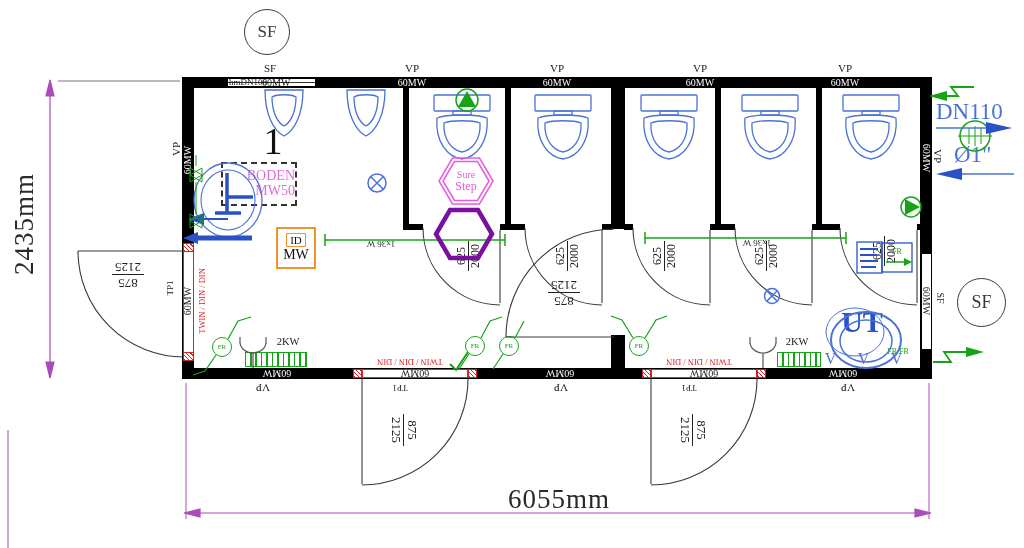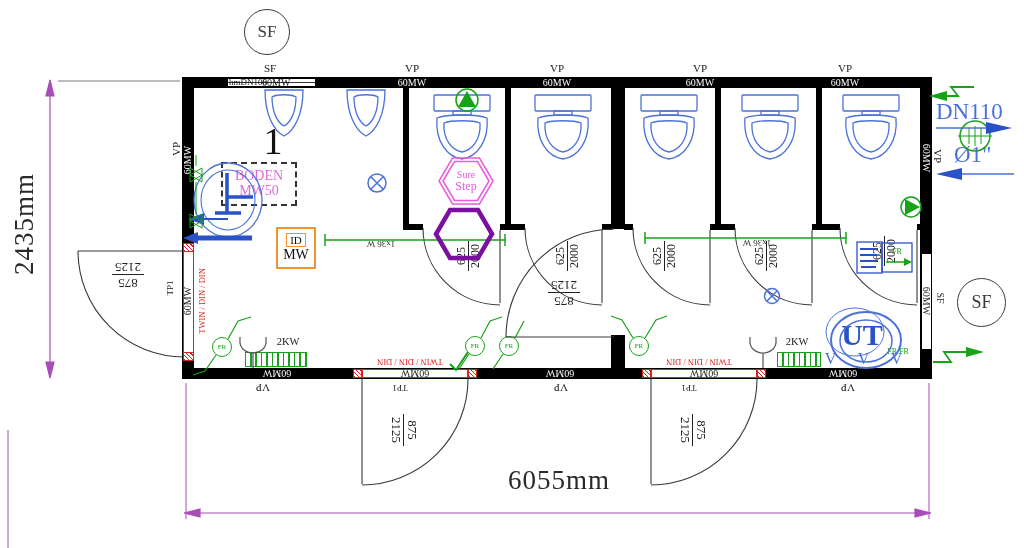--- a/index.html
+++ b/index.html
@@ -23,21 +23,21 @@
   .redframe{position:absolute;background:#fff;border:1px solid #e02020;box-sizing:border-box;
             display:flex;align-items:center;justify-content:center;}
   .hatch{position:absolute;box-sizing:border-box;border:1px solid #e02020;
          background:repeating-linear-gradient(45deg,#e02020 0 1px,#fff 1px 3px);}
   .circle{position:absolute;border:1.5px solid #3a3a3a;border-radius:50%;
           display:flex;align-items:center;justify-content:center;color:#3a3a3a;}
   .frbadge{position:absolute;width:20px;height:20px;border:1.3px solid #17a317;border-radius:50%;
            box-sizing:border-box;display:flex;align-items:center;justify-content:center;
            font-size:7px;color:#17a317;background:transparent;}
   .dashbox{position:absolute;border:2px dashed #333;box-sizing:border-box;display:flex;
-           flex-direction:column;align-items:center;justify-content:center;line-height:1.05;
+           flex-direction:column;align-items:flex-end;justify-content:center;line-height:1.05;
            color:#e06ad8;font-size:14px;}
   .heater{position:absolute;border:1.5px solid #17a317;box-sizing:border-box;
           background:repeating-linear-gradient(90deg,transparent 0 4px,#17a317 4px 5.5px);}
   svg{position:absolute;left:0;top:0;}
 </style>
 </head>
 <body>
 
 <div id="canvas">
 
@@ -193,28 +193,28 @@
       <span>FR</span>
     </div>
   <div class="lbl greentxt" style="left:836px;top:346px;width:44px;height:11px;font-size:8px;padding-left:40px;">FR FR</div>
   <div class="lbl greentxt" style="left:886px;top:247px;width:22px;height:10px;font-size:8px;">FR</div>
 
   <div class="lbl" style="left:270px;top:336px;width:36px;height:12px;font-size:10.5px;">2KW</div>
   <div class="heater" style="left:245px;top:352px;width:62px;height:15px;"></div>
   <div class="lbl" style="left:779px;top:336px;width:36px;height:12px;font-size:10.5px;">2KW</div>
   <div class="heater" style="left:777px;top:352px;width:44px;height:15px;"></div>
 
-  <div class="lbl" style="left:840px;top:319px;width:44px;height:32px;font-size:30px;font-weight:700;color:#2a52c8;">UT</div>
+  <div class="lbl" style="left:840px;top:306px;width:44px;height:32px;font-size:30px;font-weight:700;color:#2a52c8;">UT</div>
   <div class="lbl bluetxt" style="left:816px;top:348px;width:104px;height:22px;font-size:16px;letter-spacing:9px;">V V V</div>
 
   <div class="lbl bluetxt" style="left:936px;top:98px;width:90px;height:26px;font-size:23px;justify-content:flex-start;">DN110</div>
   <div class="lbl bluetxt" style="left:954px;top:140px;width:64px;height:28px;font-size:23px;justify-content:flex-start;">Ø1"</div>
 
   <div class="lbl rm90" style="left:-51px;top:207px;width:150px;height:34px;font-size:27px;color:#2a2a2a;letter-spacing:1px;">2435mm</div>
-  <div class="lbl" style="left:494px;top:465px;width:130px;height:30px;font-size:27px;color:#2a2a2a;letter-spacing:1px;">6055mm</div>
+  <div class="lbl" style="left:494px;top:484px;width:130px;height:30px;font-size:27px;color:#2a2a2a;letter-spacing:1px;">6055mm</div>
 
   <svg width="1024" height="548" viewBox="0 0 1024 548">
     <defs>
       <g id="toilet" fill="none" stroke="#4a72d8" stroke-width="1.3">
         <rect x="-28" y="0" width="56" height="16" rx="1"></rect>
         <rect x="-9" y="16" width="18" height="4"></rect>
         <path d="M-25,23 C-27,46 -15,62 0,64 C15,62 27,46 25,23 C16,19 -16,19 -25,23 Z"></path>
         <path d="M-18,28 C-19,45 -10,55 0,57 C10,55 19,45 18,28 C11,25 -11,25 -18,28 Z"></path>
       </g>
       <g id="urinal" fill="none" stroke="#4a72d8" stroke-width="1.3">

